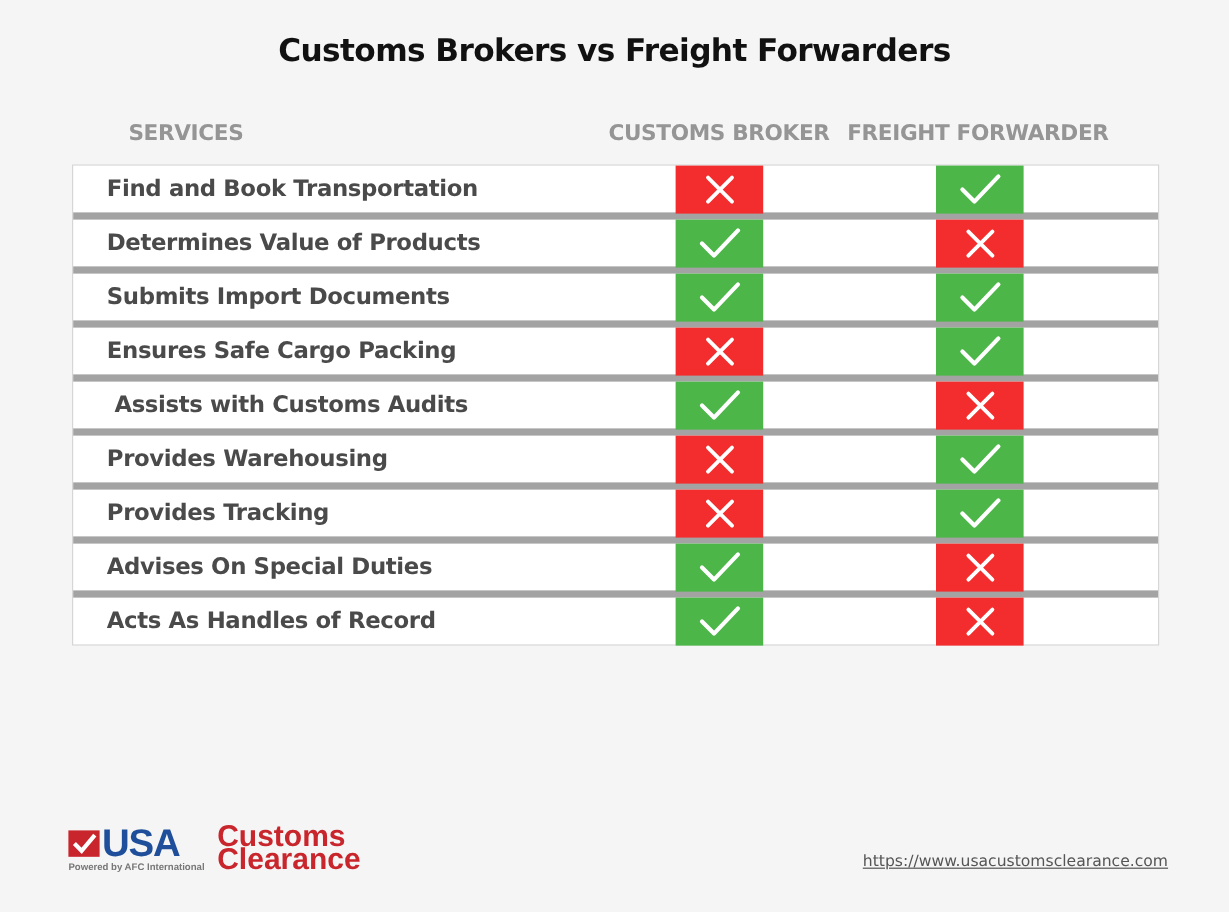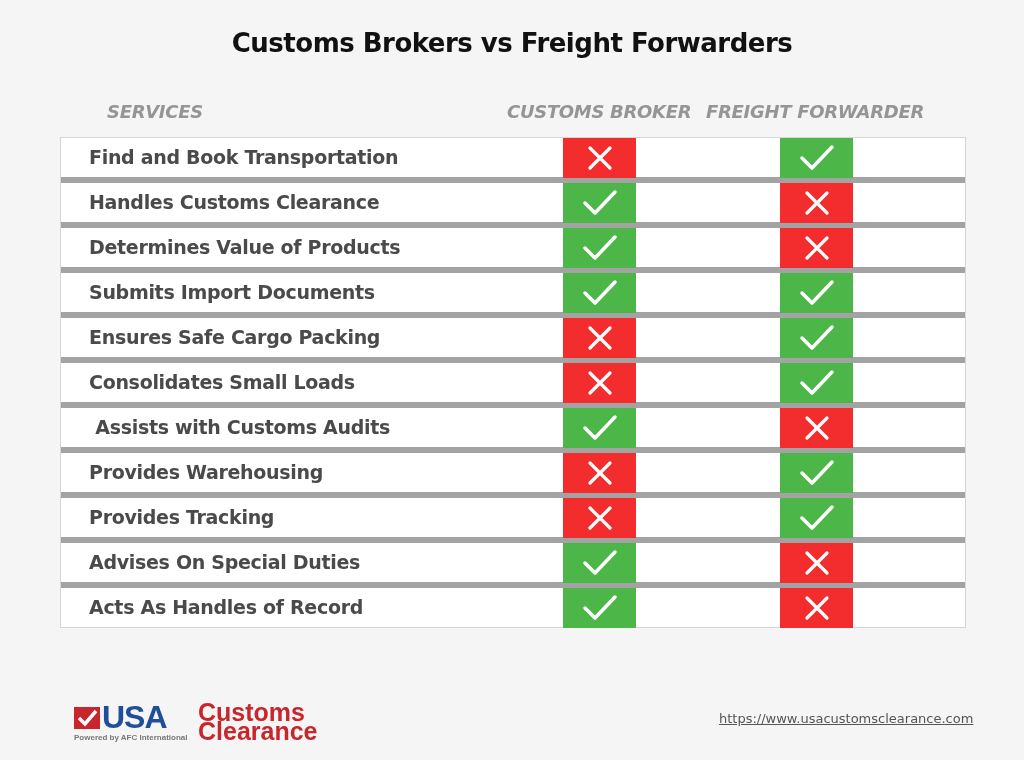--- a/index.html
+++ b/index.html
@@ -1,31 +1,31 @@
 <!DOCTYPE html>
 <html><head>
 <meta charset="utf-8">
 <style>
   html,body{margin:0;padding:0;}
   body{width:1024px;height:760px;background:#f5f5f5;position:relative;overflow:hidden;font-family:"DejaVu Sans","Liberation Sans",sans-serif;}
   .title{position:absolute;top:28px;left:0;width:1024px;text-align:center;font-size:26px;font-weight:bold;color:#111;letter-spacing:-0.5px;}
-  .hdr{position:absolute;top:101px;font-size:18px;font-weight:bold;color:#959595;letter-spacing:-0.3px;font-style:italic;}
+  .hdr{position:absolute;top:101px;font-size:18px;font-weight:bold;color:#959595;letter-spacing:-0.3px;}
   .hdr.svc{left:107px;}
   .hdr.cb{left:507px;}
   .hdr.ff{left:706px;}
   .table{position:absolute;left:60px;top:137px;width:904px;border:1px solid #d6d6d6;background:#fff;}
   .row{position:relative;height:39px;border-bottom:6px solid #a3a3a3;}
   .row:last-child{border-bottom:none;}
   .label{position:absolute;left:28px;top:0;line-height:39px;font-size:19px;font-weight:bold;color:#4a4a4a;letter-spacing:-0.3px;white-space:pre;}
   .cell{position:absolute;top:0;height:40px;width:73px;display:flex;align-items:center;justify-content:center;}
   .cell.cb{left:502px;}
   .cell.ff{left:719px;}
   .cell.yes{background:#4cb648;}
   .cell.no{background:#f32d2d;}
-  .logo{position:absolute;left:74px;top:690px;width:240px;height:40px;margin-top:15px;}
+  .logo{position:absolute;left:57px;top:690px;width:240px;height:40px;}
   .logo .box{position:absolute;left:0;top:2px;width:26px;height:22px;background:#c9252c;}
   .logo .usa{position:absolute;left:28px;top:-6px;font-size:32px;font-weight:bold;color:#1f4f9a;letter-spacing:-1px;font-family:"Liberation Sans",sans-serif;}
   .logo .cc{position:absolute;left:124px;top:-2px;font-size:25px;font-weight:bold;color:#c9252c;line-height:19px;font-family:"Liberation Sans",sans-serif;}
   .logo .pw{position:absolute;left:0;top:28px;font-size:8px;font-weight:bold;color:#777;font-family:"Liberation Sans",sans-serif;}
   .url{position:absolute;left:719px;top:711px;font-size:13px;color:#555;text-decoration:underline;}
 </style>
 </head>
 <body>
 
 <div class="title">Customs Brokers vs Freight Forwarders</div>
@@ -45,37 +45,20 @@
       </div>
       <div class="cell ff yes">
         <span style="display: flex;">
           <svg width="40" height="32" viewBox="0 0 40 32">
             <path d="M5 16 L15 26 L35 5" stroke="#fff" stroke-width="3.5" fill="none" stroke-linecap="round" stroke-linejoin="round"></path>
           </svg>
         </span>
       </div>
     </div>
     <div class="row">
-      <div class="label">Handles Customs Clearance</div>
-      <div class="cell cb yes">
-        <span style="display: flex;">
-          <svg width="40" height="32" viewBox="0 0 40 32">
-            <path d="M5 16 L15 26 L35 5" stroke="#fff" stroke-width="3.5" fill="none" stroke-linecap="round" stroke-linejoin="round"></path>
-          </svg>
-        </span>
-      </div>
-      <div class="cell ff no">
-        <span style="display: flex;">
-          <svg width="30" height="30" viewBox="0 0 30 30">
-            <path d="M5 5 L25 25 M25 5 L5 25" stroke="#fff" stroke-width="3.2" fill="none" stroke-linecap="round"></path>
-          </svg>
-        </span>
-      </div>
-    </div>
-    <div class="row">
       <div class="label">Determines Value of Products</div>
       <div class="cell cb yes">
         <span style="display: flex;">
           <svg width="40" height="32" viewBox="0 0 40 32">
             <path d="M5 16 L15 26 L35 5" stroke="#fff" stroke-width="3.5" fill="none" stroke-linecap="round" stroke-linejoin="round"></path>
           </svg>
         </span>
       </div>
       <div class="cell ff no">
         <span style="display: flex;">
@@ -97,37 +80,20 @@
       <div class="cell ff yes">
         <span style="display: flex;">
           <svg width="40" height="32" viewBox="0 0 40 32">
             <path d="M5 16 L15 26 L35 5" stroke="#fff" stroke-width="3.5" fill="none" stroke-linecap="round" stroke-linejoin="round"></path>
           </svg>
         </span>
       </div>
     </div>
     <div class="row">
       <div class="label">Ensures Safe Cargo Packing</div>
-      <div class="cell cb no">
-        <span style="display: flex;">
-          <svg width="30" height="30" viewBox="0 0 30 30">
-            <path d="M5 5 L25 25 M25 5 L5 25" stroke="#fff" stroke-width="3.2" fill="none" stroke-linecap="round"></path>
-          </svg>
-        </span>
-      </div>
-      <div class="cell ff yes">
-        <span style="display: flex;">
-          <svg width="40" height="32" viewBox="0 0 40 32">
-            <path d="M5 16 L15 26 L35 5" stroke="#fff" stroke-width="3.5" fill="none" stroke-linecap="round" stroke-linejoin="round"></path>
-          </svg>
-        </span>
-      </div>
-    </div>
-    <div class="row">
-      <div class="label">Consolidates Small Loads</div>
       <div class="cell cb no">
         <span style="display: flex;">
           <svg width="30" height="30" viewBox="0 0 30 30">
             <path d="M5 5 L25 25 M25 5 L5 25" stroke="#fff" stroke-width="3.2" fill="none" stroke-linecap="round"></path>
           </svg>
         </span>
       </div>
       <div class="cell ff yes">
         <span style="display: flex;">
           <svg width="40" height="32" viewBox="0 0 40 32">

